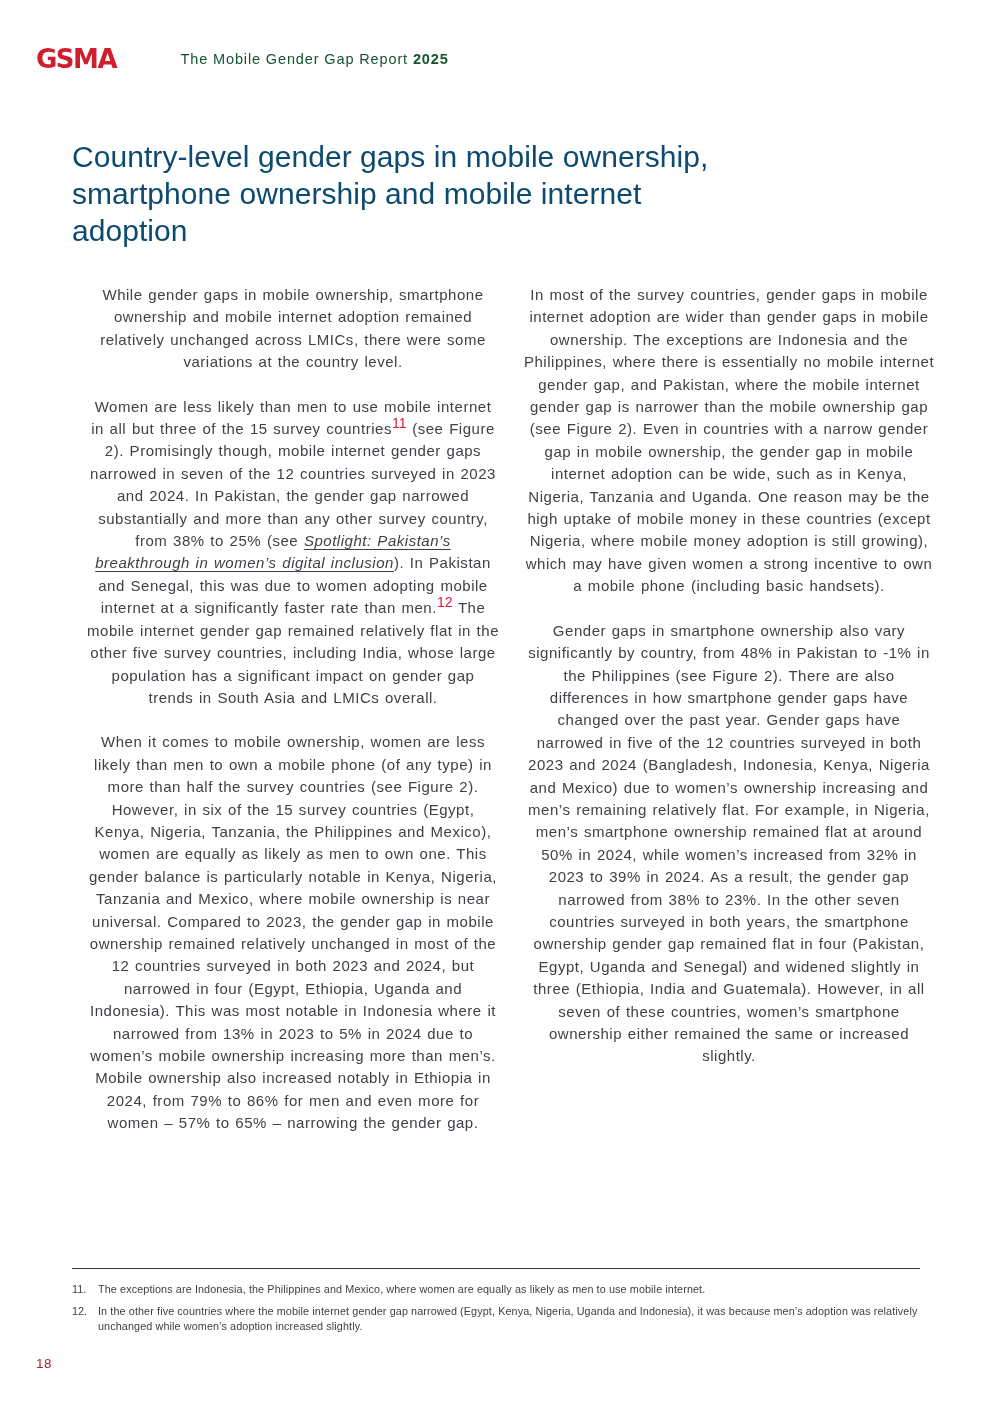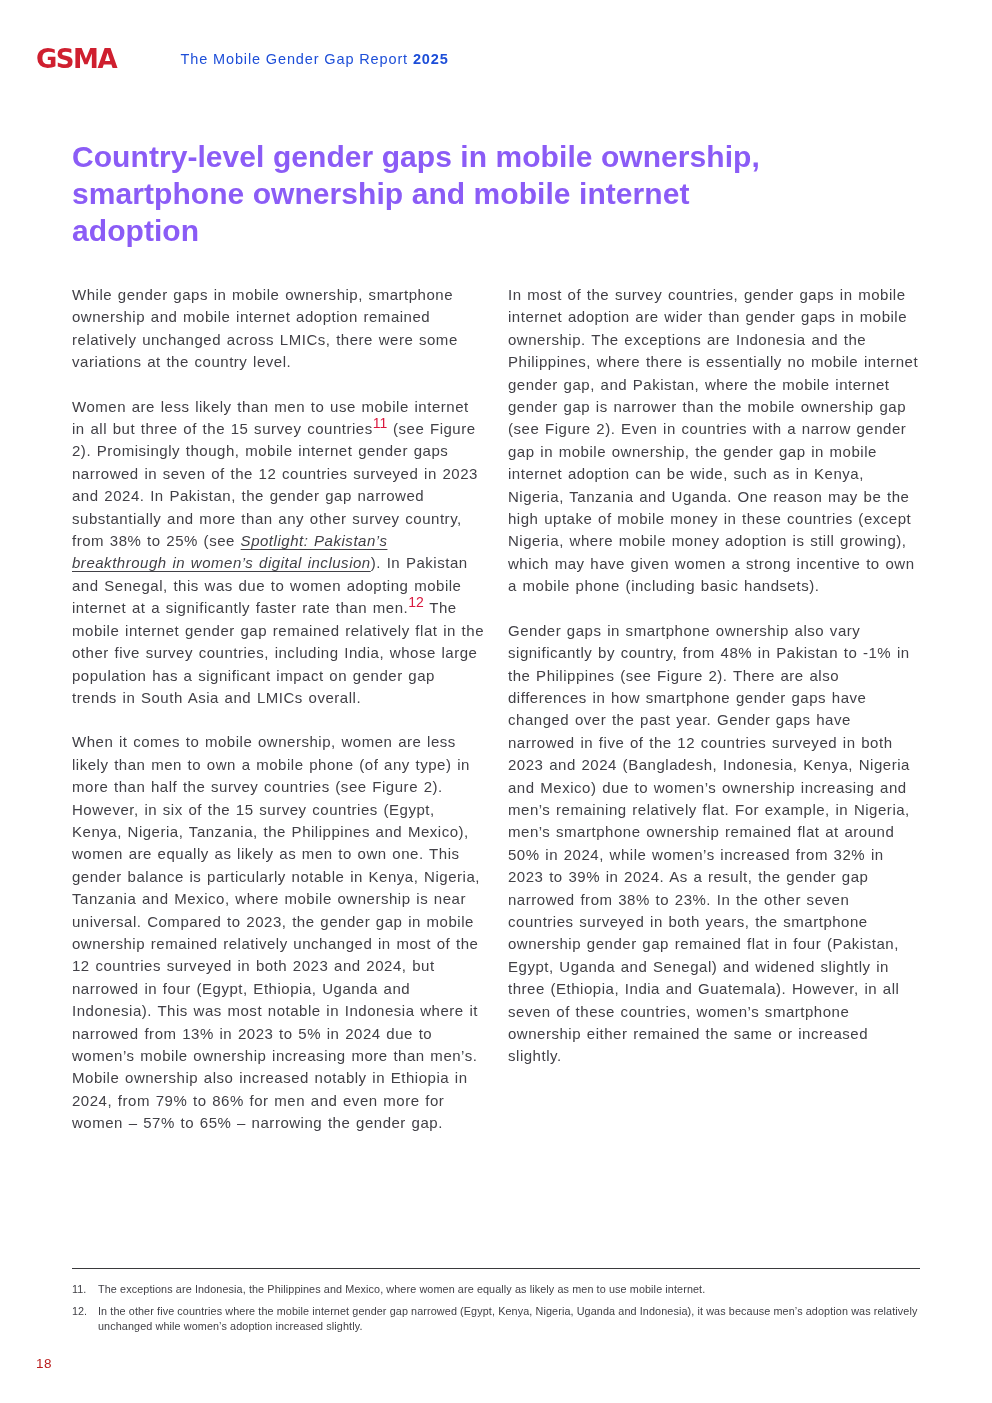--- a/index.html
+++ b/index.html
@@ -22,46 +22,47 @@
     font-size: 26px;
     letter-spacing: -1.5px;
     color: #cf1f2f;
     vertical-align: middle;
   }
   .report-title {
     display: inline-block;
     margin-left: 60px;
     font-size: 14.5px;
     letter-spacing: 0.06em;
-    color: #1d4ed8;
+    color: #14532d;
     vertical-align: middle;
   }
   .report-title .year { font-weight: 700; }
 
   
   .page-title {
     position: absolute;
     top: 138px;
     left: 72px;
     width: 690px;
     font-size: 30px;
     line-height: 37px;
-    font-weight: 700;
+    font-weight: 400;
     letter-spacing: 0.002em;
-    color: #8b5cf6;
+    color: #0c4a6e;
   }
 
   
   .columns {
     position: absolute;
     top: 284px;
-    left: 72px;
+    left: 87px;
     width: 848px;
     display: flex;
     gap: 24px;
+    text-align: center;
   }
   .col { width: 412px; }
   .col p {
     font-size: 15px;
     line-height: 22.4px;
     letter-spacing: 0.035em;
     word-spacing: 1px;
     color: #414046;
     margin-bottom: 22px;
   }

